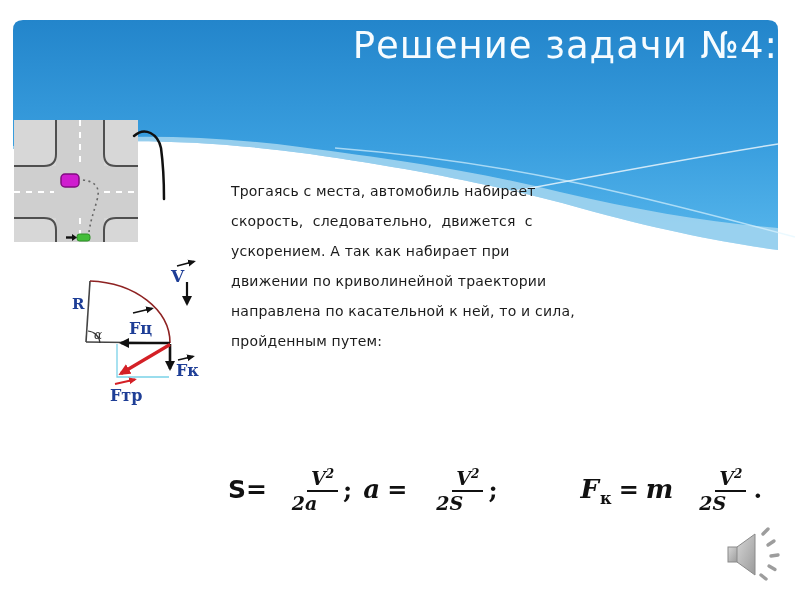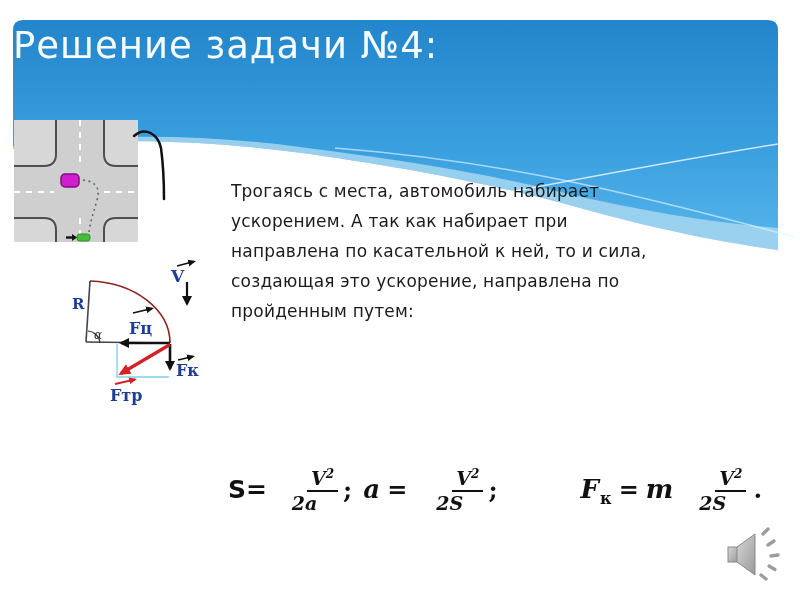--- a/index.html
+++ b/index.html
@@ -1,26 +1,26 @@
 <!DOCTYPE html>
 <html><head>
 <meta charset="utf-8">
 <style>
   html,body{margin:0;padding:0;background:#ffffff;}
   .slide{position:relative;width:800px;height:600px;background:#ffffff;overflow:hidden;
          font-family:"DejaVu Sans","Liberation Sans",sans-serif;}
   svg{display:block;}
   .panel-svg{position:absolute;left:0;top:0;}
-  .title{position:absolute;left:13px;top:24px;width:765px;text-align:left;
+  .title{position:absolute;left:13px;top:24px;width:765px;text-align:right;
          color:#f6fcff;font-size:37px;font-weight:400;letter-spacing:1px;}
   .road-svg{position:absolute;left:14px;top:120px;}
   .annot-svg{position:absolute;left:125px;top:118px;}
   .diagram-svg{position:absolute;left:55px;top:250px;}
   .body-text{position:absolute;left:231px;top:176px;width:520px;color:#1b1b1b;
-             font-size:17px;line-height:30px;letter-spacing:0.2px;}
+             font-size:14px;line-height:30px;letter-spacing:0.2px;}
   .tline{white-space:pre;height:30px;}
   .formula-row{position:absolute;left:228px;top:456px;height:66px;display:flex;
                align-items:center;color:#111;}
   .f-sans{font-weight:bold;font-size:25px;margin-right:2px;}
   .it{font-family:"DejaVu Serif","Liberation Serif",serif;font-style:italic;
       font-weight:bold;font-size:26px;}
   .eq{font-family:"DejaVu Serif","Liberation Serif",serif;font-weight:bold;
       font-size:24px;margin:0 7px;}
   .fsub{font-family:"DejaVu Serif","Liberation Serif",serif;font-weight:bold;
         font-size:16px;align-self:flex-end;margin:0 0 14px 1px;}
@@ -123,23 +123,24 @@
     <text x="17" y="59" font-family="DejaVu Serif, Liberation Serif, serif" font-size="15" font-weight="bold" fill="#1e3e96">R</text>
     <text x="39" y="89" font-family="DejaVu Serif, Liberation Serif, serif" font-size="12" font-style="italic" fill="#333">α</text>
     <text x="116" y="32" font-family="DejaVu Serif, Liberation Serif, serif" font-size="17" font-weight="bold" fill="#1e3e96">V</text>
     <text x="74" y="84" font-family="DejaVu Serif, Liberation Serif, serif" font-size="16" font-weight="bold" fill="#1e3e96">Fц</text>
     <text x="121" y="126" font-family="DejaVu Serif, Liberation Serif, serif" font-size="16" font-weight="bold" fill="#1e3e96">Fк</text>
     <text x="55" y="151" font-family="DejaVu Serif, Liberation Serif, serif" font-size="16" font-weight="bold" fill="#1e3e96">Fтр</text>
   </svg>
 
   <div class="body-text">
     <div class="tline">Трогаясь с места, автомобиль набирает</div>
+    <div class="tline">скорость,  следовательно,  движется  с</div>
     <div class="tline">ускорением. А так как набирает при</div>
+    <div class="tline">движении по криволинейной траектории</div>
     <div class="tline">направлена по касательной к ней, то и сила,</div>
-    <div class="tline">создающая это ускорение, направлена по</div>
     <div class="tline">пройденным путем:</div>
   </div>
 
   <div class="formula-row">
     <span class="f-sans">S=</span>
     <span class="frac">
       <span class="num"><i>V</i><sup>2</sup></span>
       <span class="den">2a</span>
     </span>
     <span class="sep">;</span>

